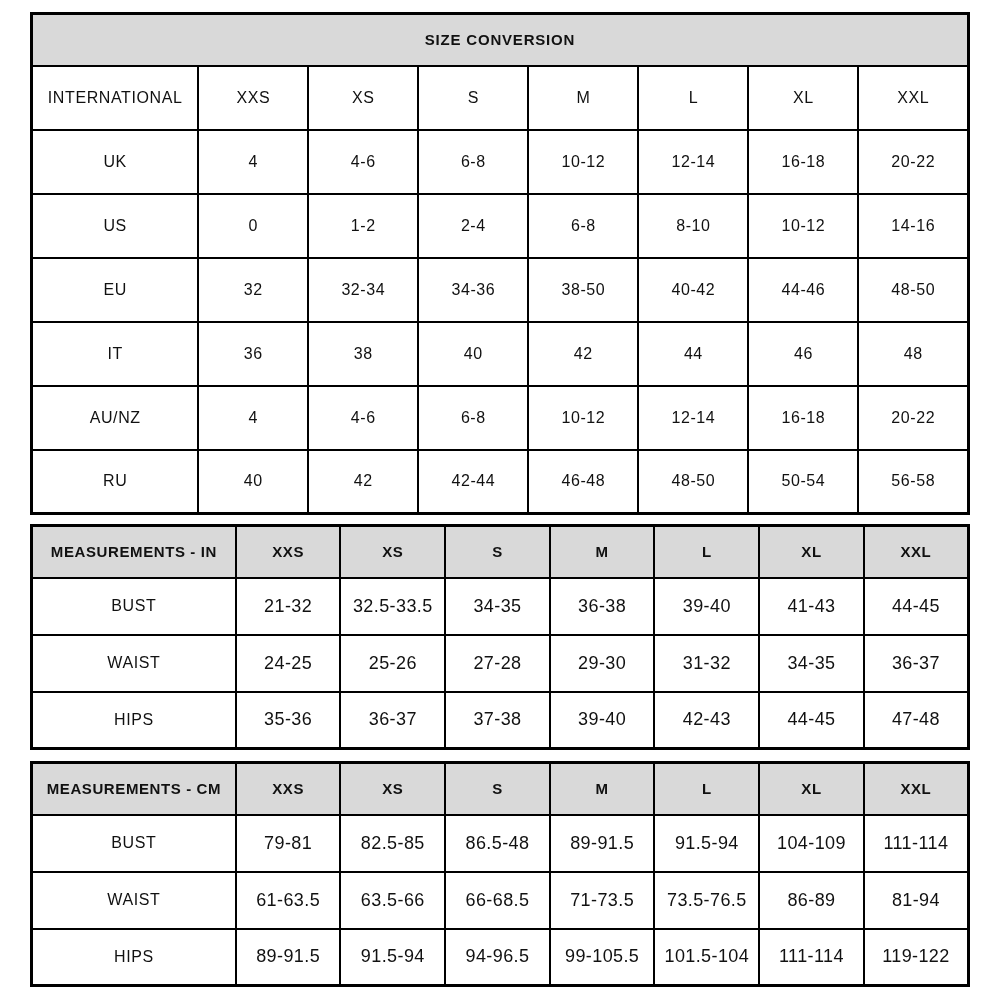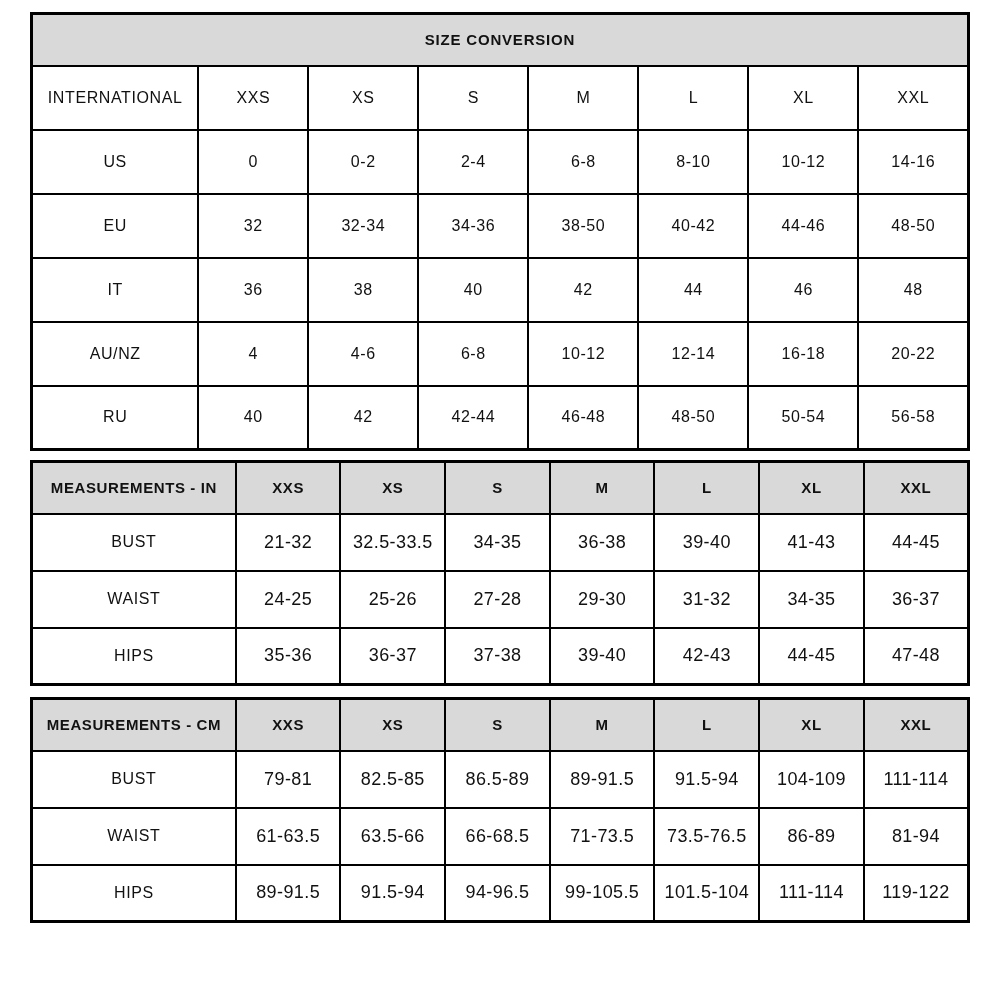--- a/index.html
+++ b/index.html
@@ -80,23 +80,33 @@
         <td>INTERNATIONAL</td>
         <td>XXS</td>
         <td>XS</td>
         <td>S</td>
         <td>M</td>
         <td>L</td>
         <td>XL</td>
         <td>XXL</td>
       </tr>
       <tr>
+        <td>UK</td>
+        <td>4</td>
+        <td>4-6</td>
+        <td>6-8</td>
+        <td>10-12</td>
+        <td>12-14</td>
+        <td>16-18</td>
+        <td>20-22</td>
+      </tr>
+      <tr>
         <td>US</td>
         <td>0</td>
-        <td>0-2</td>
+        <td>1-2</td>
         <td>2-4</td>
         <td>6-8</td>
         <td>8-10</td>
         <td>10-12</td>
         <td>14-16</td>
       </tr>
       <tr>
         <td>EU</td>
         <td>32</td>
         <td>32-34</td>
@@ -213,21 +223,21 @@
         <td class="hdr">S</td>
         <td class="hdr">M</td>
         <td class="hdr">L</td>
         <td class="hdr">XL</td>
         <td class="hdr">XXL</td>
       </tr>
       <tr>
         <td class="lbl">BUST</td>
         <td class="val">79-81</td>
         <td class="val">82.5-85</td>
-        <td class="val">86.5-89</td>
+        <td class="val">86.5-48</td>
         <td class="val">89-91.5</td>
         <td class="val">91.5-94</td>
         <td class="val">104-109</td>
         <td class="val">111-114</td>
       </tr>
       <tr>
         <td class="lbl">WAIST</td>
         <td class="val">61-63.5</td>
         <td class="val">63.5-66</td>
         <td class="val">66-68.5</td>

